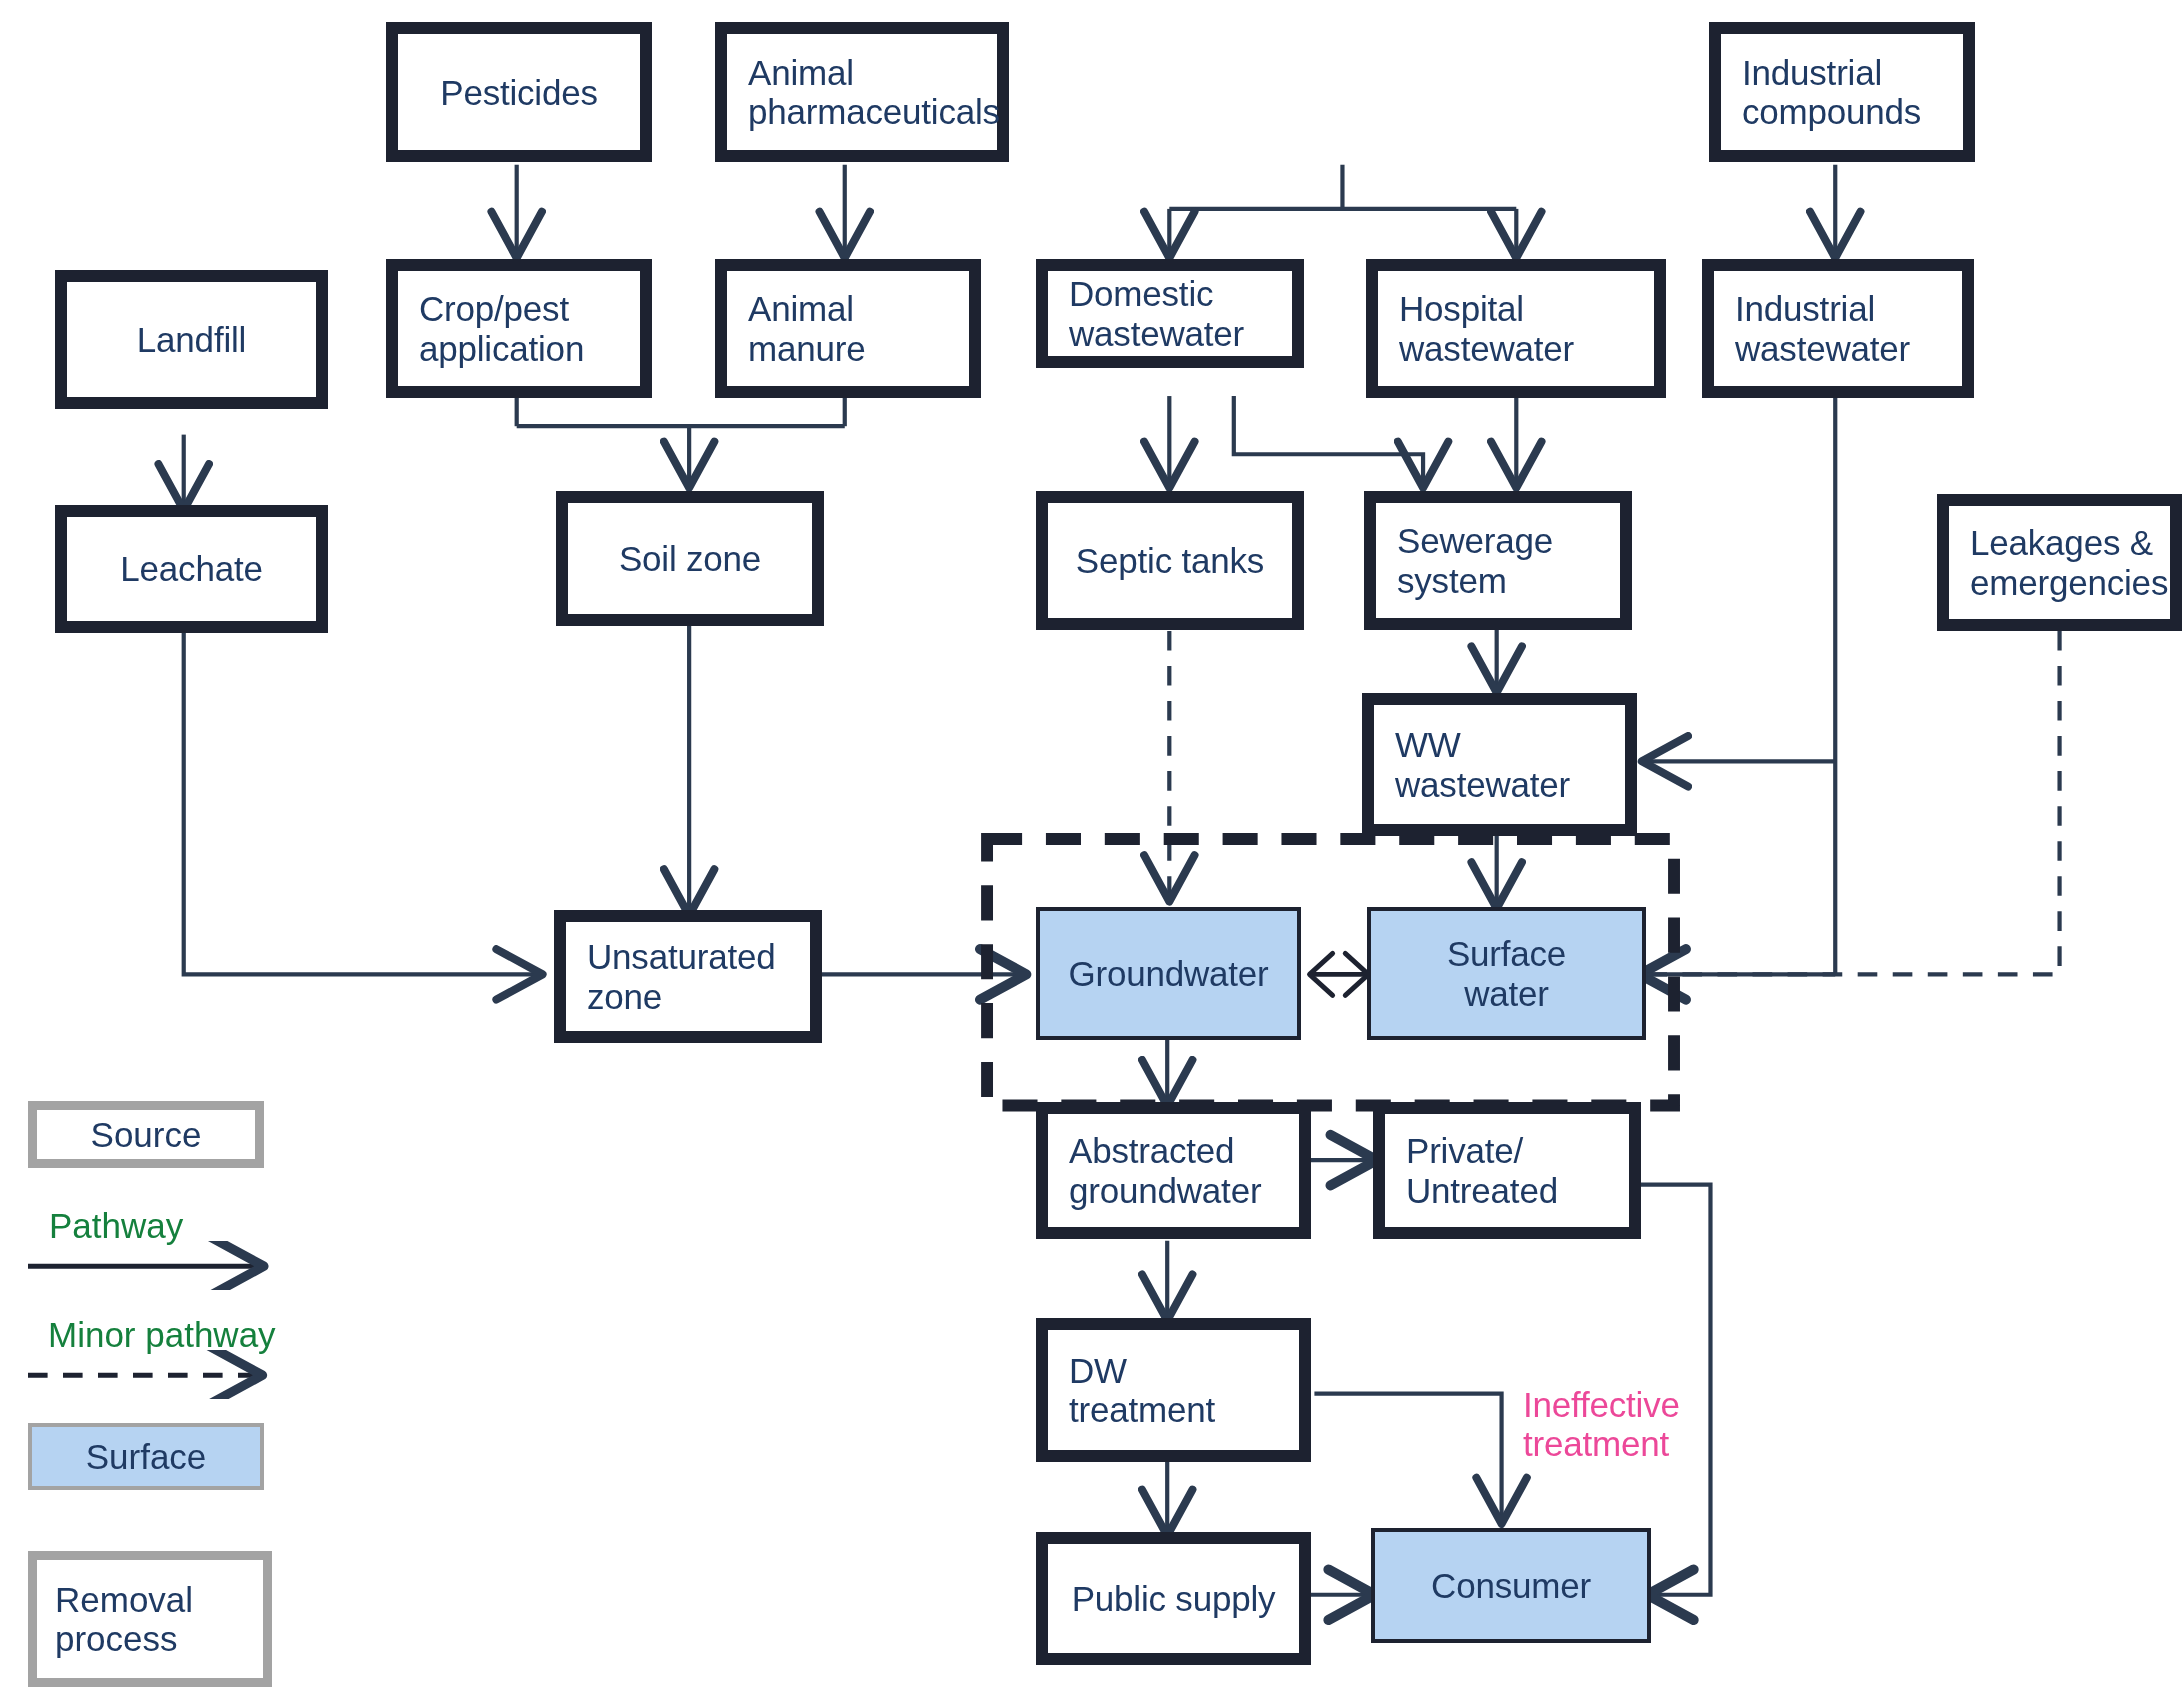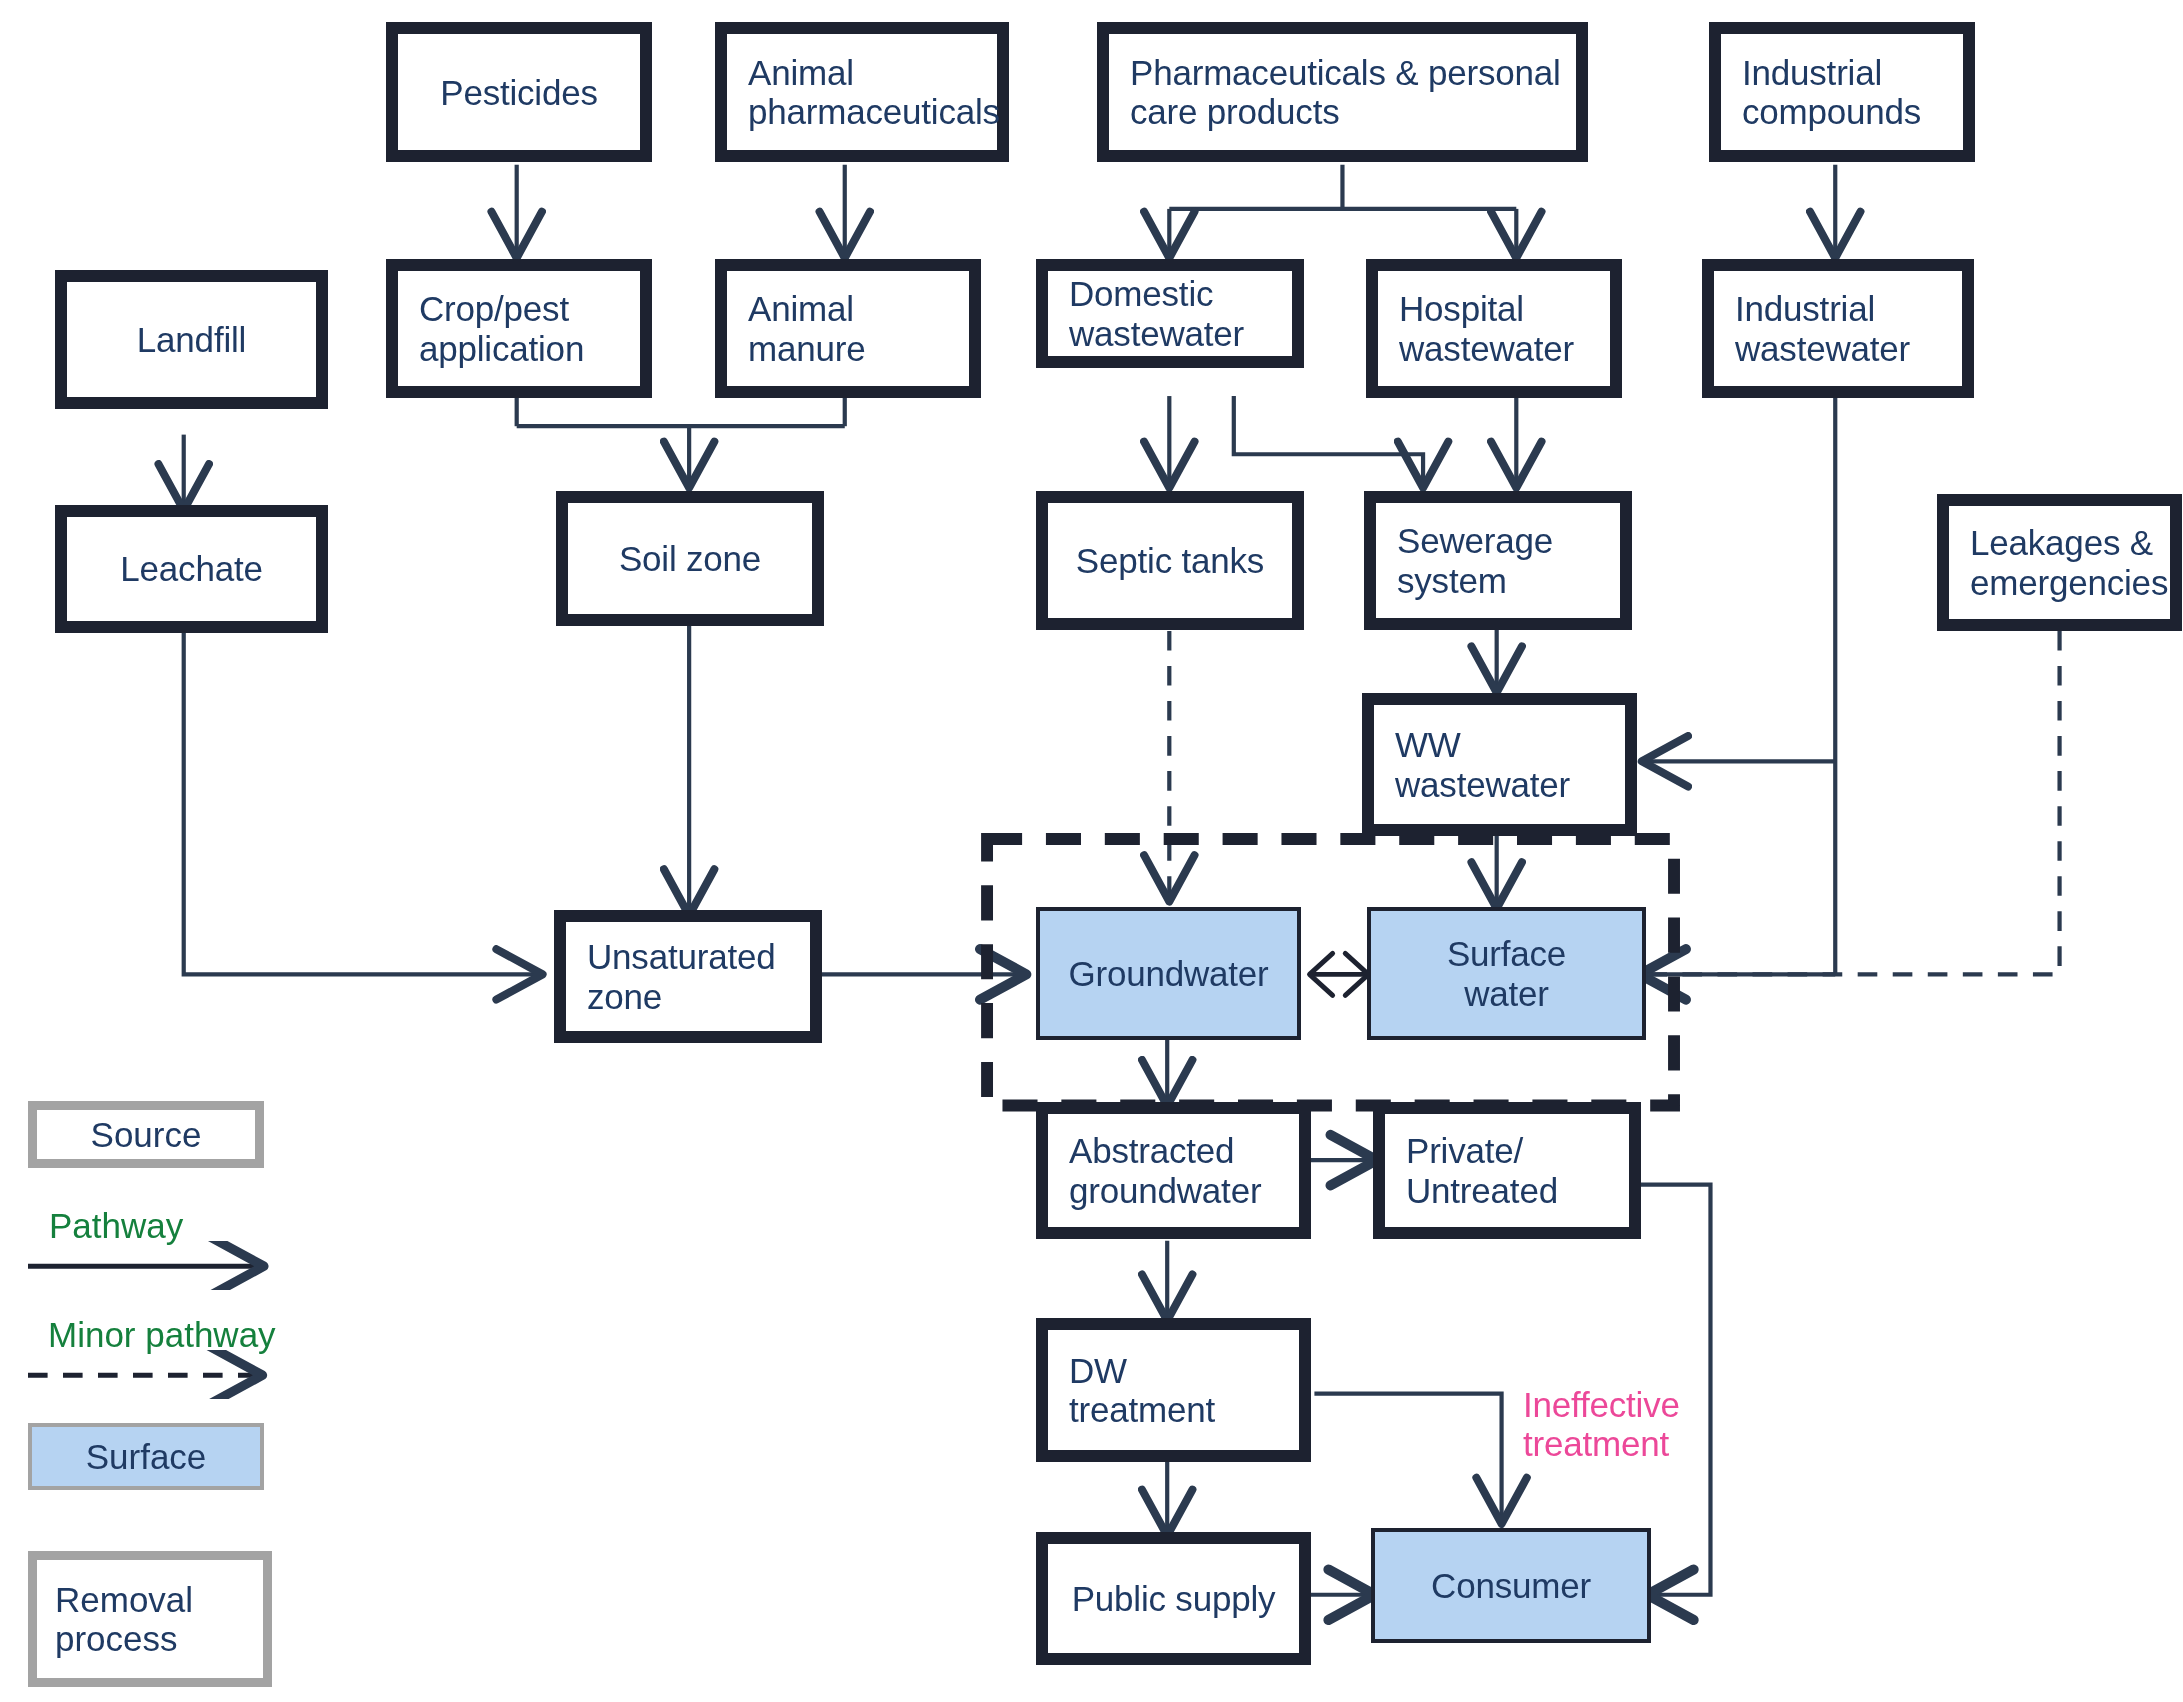--- a/index.html
+++ b/index.html
@@ -168,24 +168,20 @@
 
   <div class="node thick center" style="left:386px;  top:22.4px;   width:266px; height:140px;">
     <span>Pesticides</span>
   </div>
 
   <div class="node thick" style="left:715px; top:22.4px;   width:294px; height:140px;">
     <span style="white-space:pre-line;">Animal
 pharmaceuticals</span>
   </div>
 
-  <div class="node thick" style="left:1097px; top:22.4px;   width:491px; height:140px;">
-    <span style="white-space:pre-line;">Pharmaceuticals &amp; personal
-care products</span>
-  </div>
 
   <div class="node thick" style="left:1709px; top:22.4px;   width:266px; height:140px;">
     <span style="white-space:pre-line;">Industrial
 compounds</span>
   </div>
 
   <div class="node thick center" style="left:55px;   top:270px;  width:273px; height:139px;">
     <span>Landfill</span>
   </div>
 
@@ -197,21 +193,21 @@
   <div class="node thick" style="left:715px; top:259px;  width:266px; height:139px;">
     <span style="white-space:pre-line;">Animal
 manure</span>
   </div>
 
   <div class="node thick" style="left:1036px; top:259px;  width:268px; height:109px;">
     <span style="white-space:pre-line;">Domestic
 wastewater</span>
   </div>
 
-  <div class="node thick" style="left:1366px; top:259px;  width:256px; height:139px;">
+  <div class="node thick" style="left:1366px; top:259px;  width:300px; height:139px;">
     <span style="white-space:pre-line;">Hospital
 wastewater</span>
   </div>
 
   <div class="node thick" style="left:1702px; top:259px;  width:272px; height:139px;">
     <span style="white-space:pre-line;">Industrial
 wastewater</span>
   </div>
 
   <div class="node thick center" style="left:55px;   top:505px;  width:273px; height:128px;">

